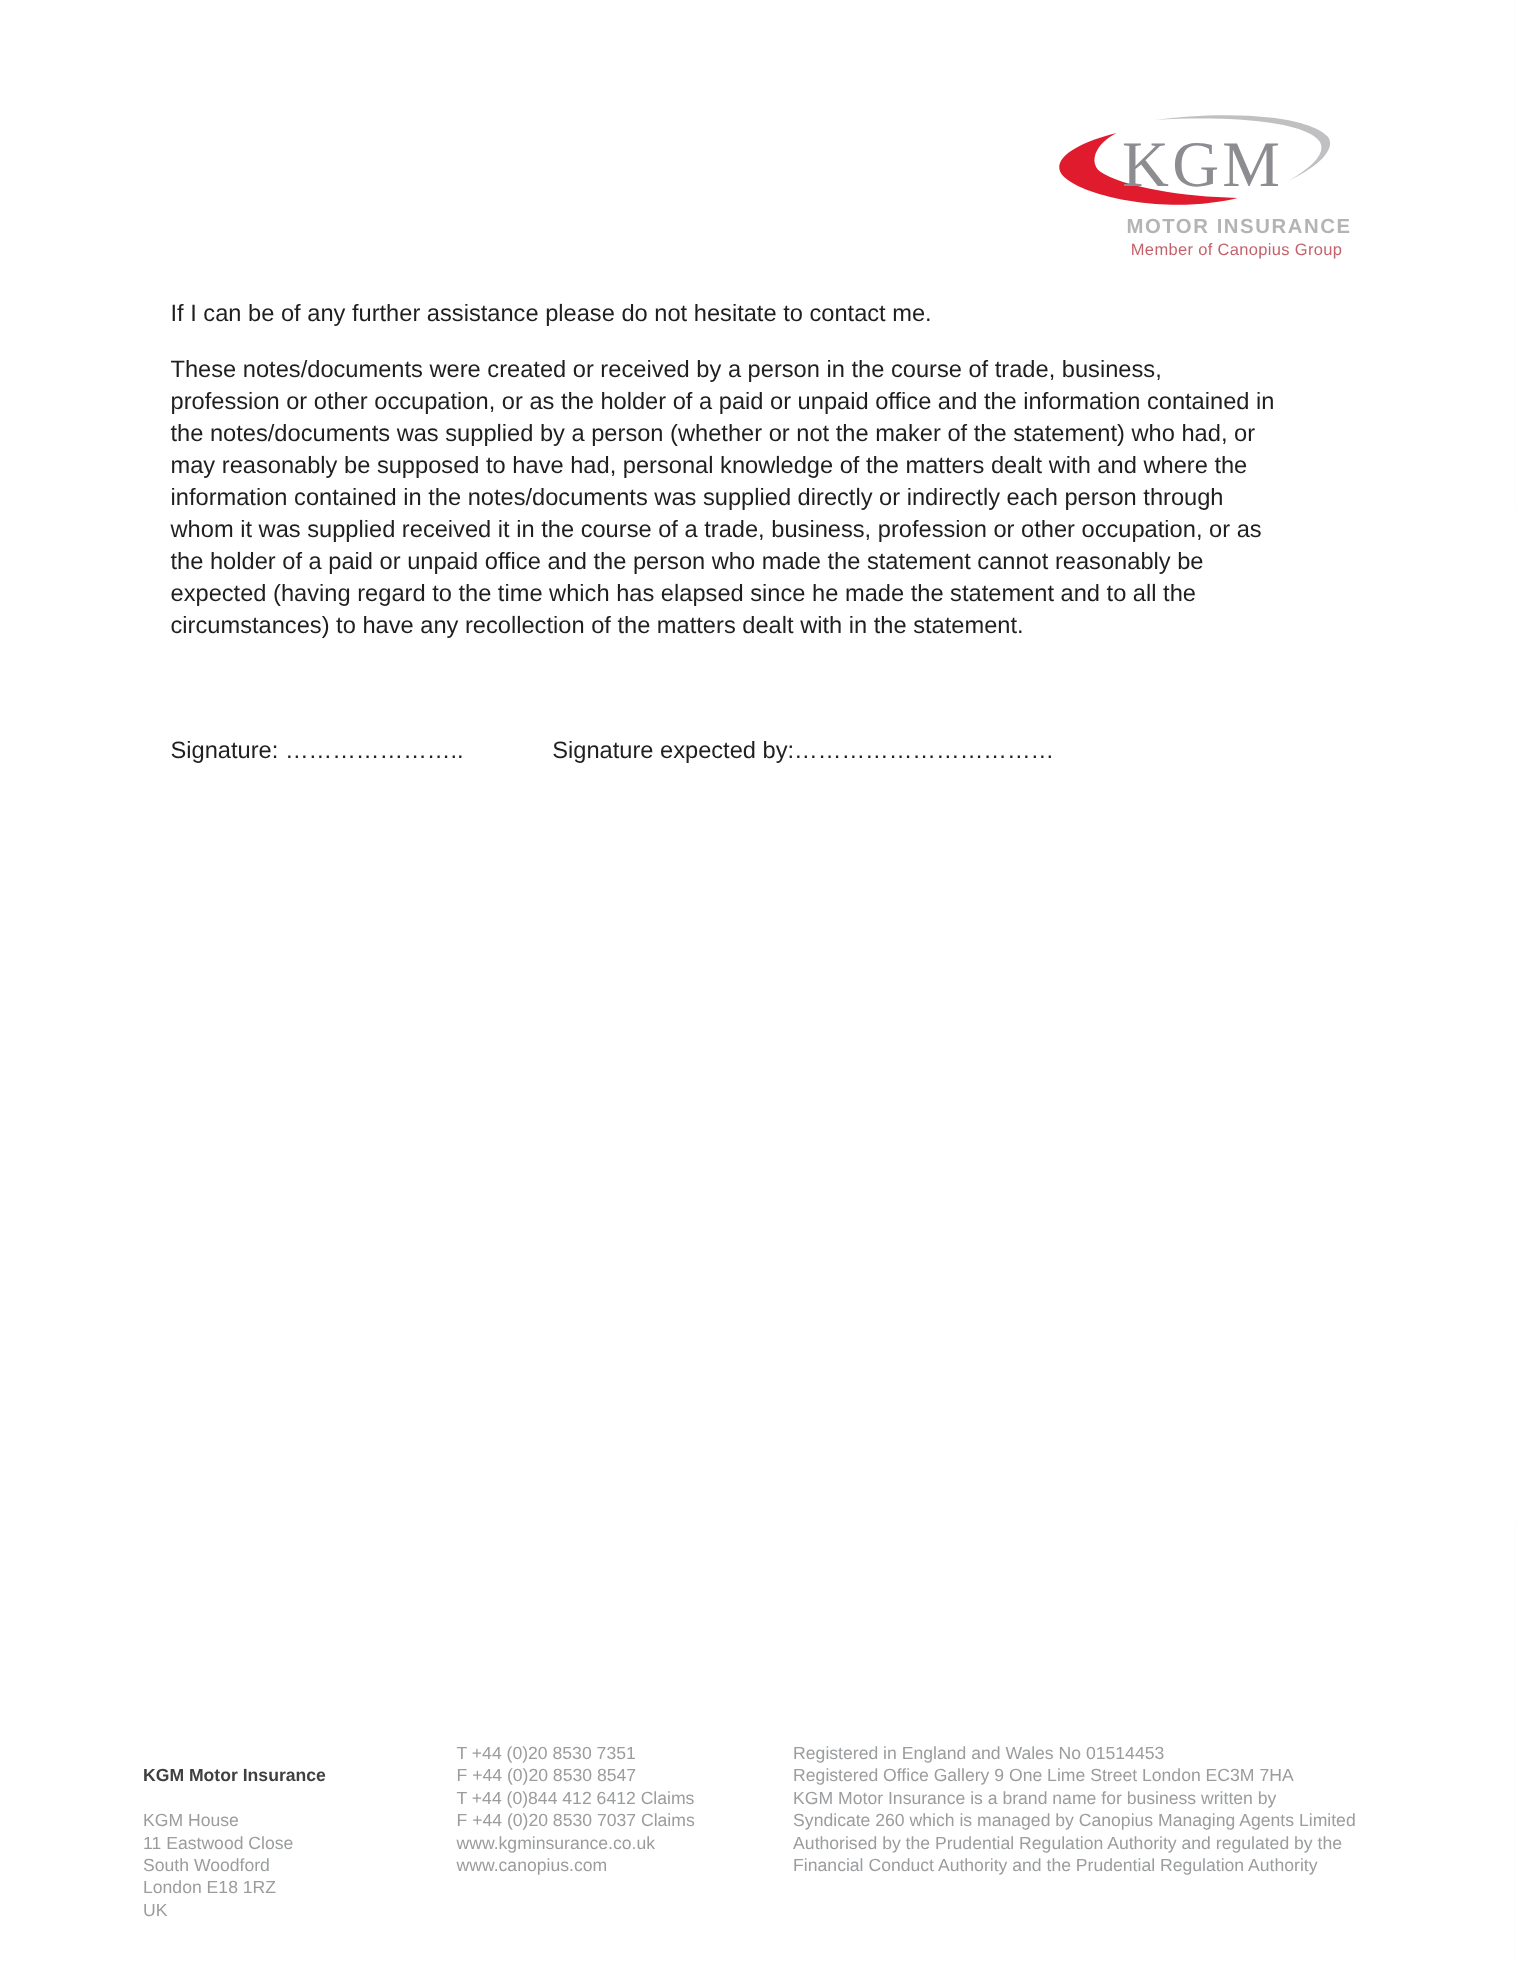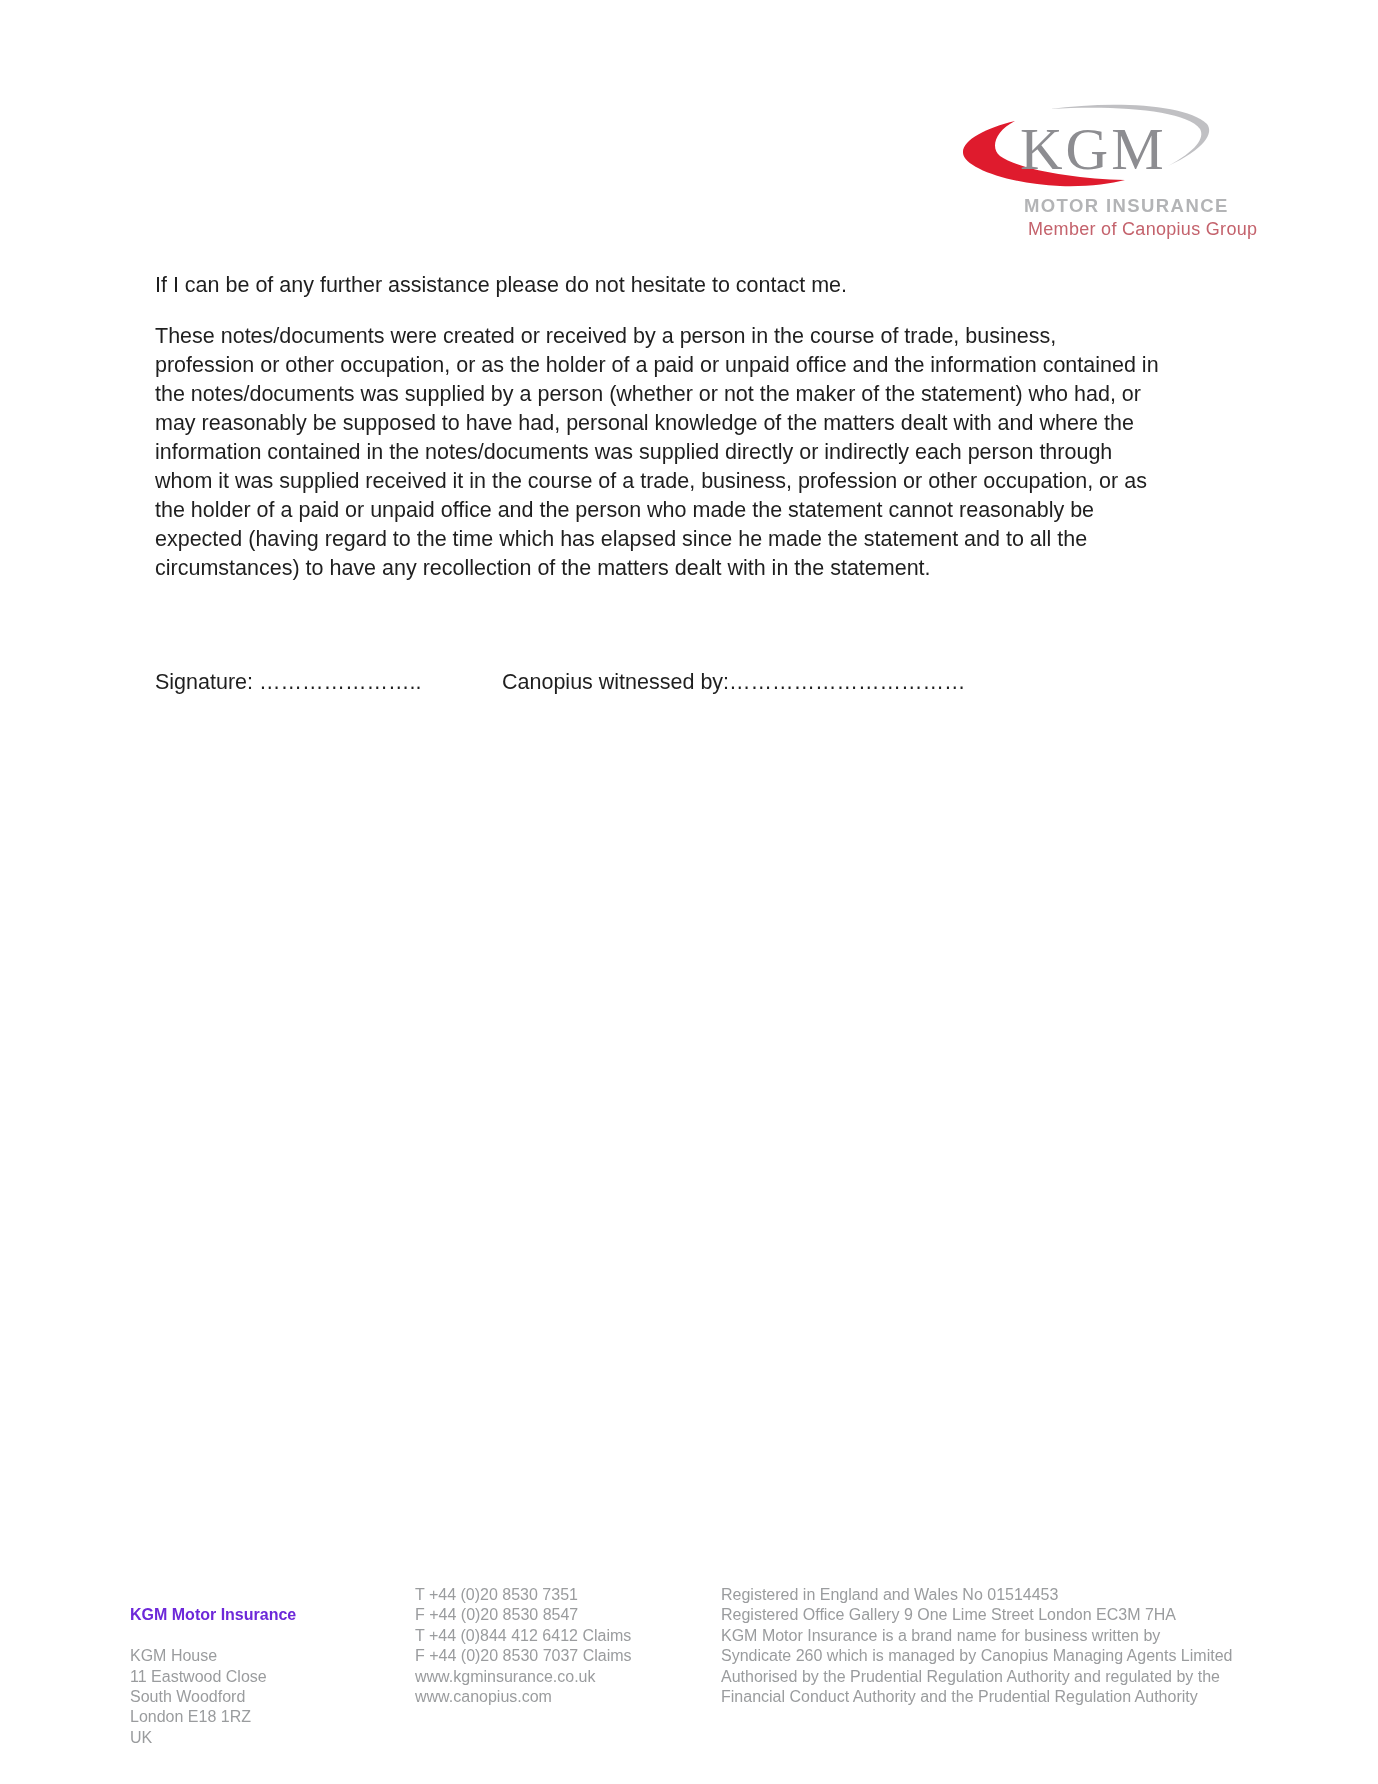--- a/index.html
+++ b/index.html
@@ -16,37 +16,37 @@
   
   .logo{position:absolute;left:958px;top:100px;width:262px;height:142px;}
   .logo svg{position:absolute;left:0;top:0;}
   .logo-motor{
     position:absolute;left:66px;top:95px;
     font-size:18.5px;letter-spacing:1.4px;
     color:#b3b4b6;white-space:nowrap;font-weight:bold;
   }
   .logo-member{
     position:absolute;left:70px;top:119px;
-    font-size:18px;letter-spacing:0.3px;
+    font-size:15px;letter-spacing:0.3px;
     color:#c4626c;white-space:nowrap;
   }
   
   .body-text{font-size:21.5px;line-height:29px;}
   .para1{position:absolute;left:155px;top:271px;width:1100px;}
   .para2{position:absolute;left:155px;top:322px;width:1120px;white-space:pre-line;}
   .sig{position:absolute;top:668px;white-space:nowrap;}
   .sig-left{left:155px;}
   .sig-witness{left:502px;}
   
   .footer{position:absolute;top:1585px;font-size:16px;line-height:20.4px;color:#9a9c9e;}
   .footer-col{position:absolute;top:0;white-space:pre-line;}
   .f-address{left:0;}
   .f-contact{left:285px;}
   .f-legal{left:591px;}
-  .f-name{font-weight:bold;color:#6d28d9;}
+  .f-name{font-weight:bold;color:#404040;}
   .footer-wrap{position:absolute;left:130px;top:1585px;width:1120px;height:130px;}
 </style>
 </head>
 <body>
 
 <div class="page">
 
   <div class="logo">
     <svg width="262" height="94" viewBox="0 0 262 94">
 
@@ -75,21 +75,21 @@
 may reasonably be supposed to have had, personal knowledge of the matters dealt with and where the
 information contained in the notes/documents was supplied directly or indirectly each person through
 whom it was supplied received it in the course of a trade, business, profession or other occupation, or as
 the holder of a paid or unpaid office and the person who made the statement cannot reasonably be
 expected (having regard to the time which has elapsed since he made the statement and to all the
 circumstances) to have any recollection of the matters dealt with in the statement.</div>
 
   <div class="body-text para1">If I can be of any further assistance please do not hesitate to contact me.</div>
 
   <div class="body-text sig sig-left">Signature: …………………..</div>
-  <div class="body-text sig sig-witness">Canopius witnessed by:……………………………</div>
+  <div class="body-text sig sig-witness">Signature expected by:……………………………</div>
 
   <div class="footer footer-wrap">
     <div class="footer-col f-address">
       <div class="f-name">KGM Motor Insurance</div>
       <div>KGM House
 11 Eastwood Close
 South Woodford
 London E18 1RZ
 UK</div>
     </div>

